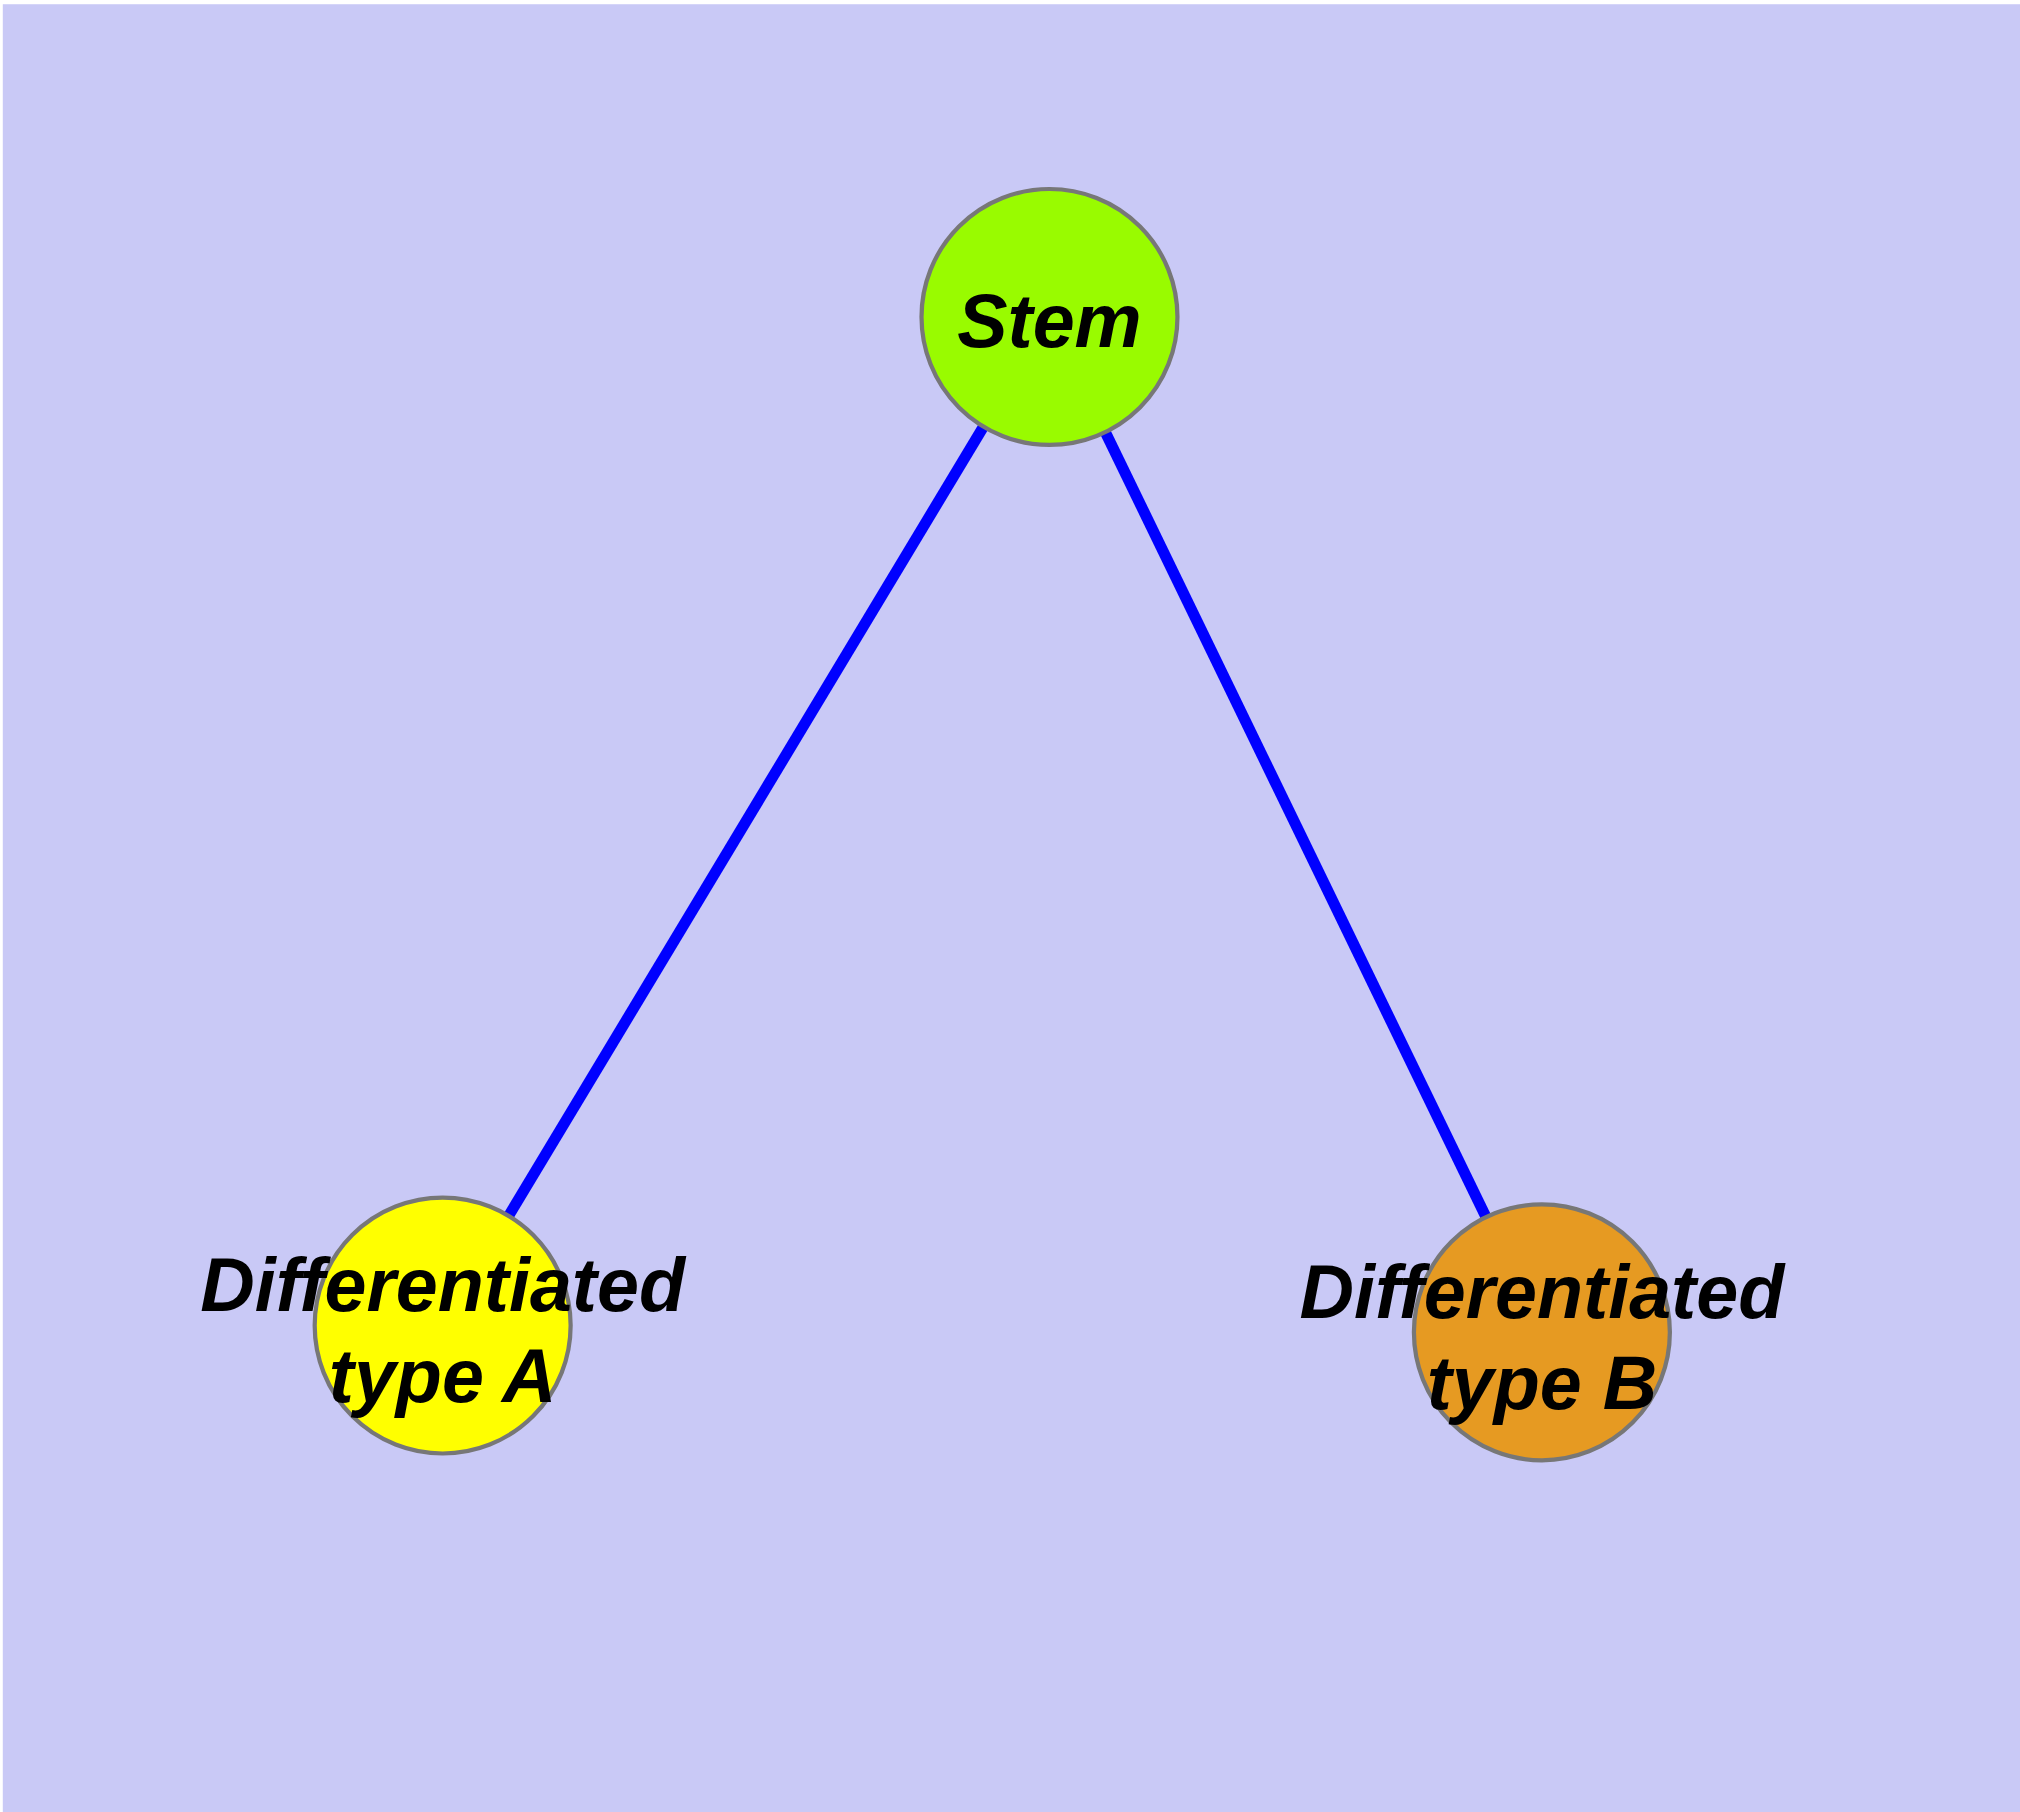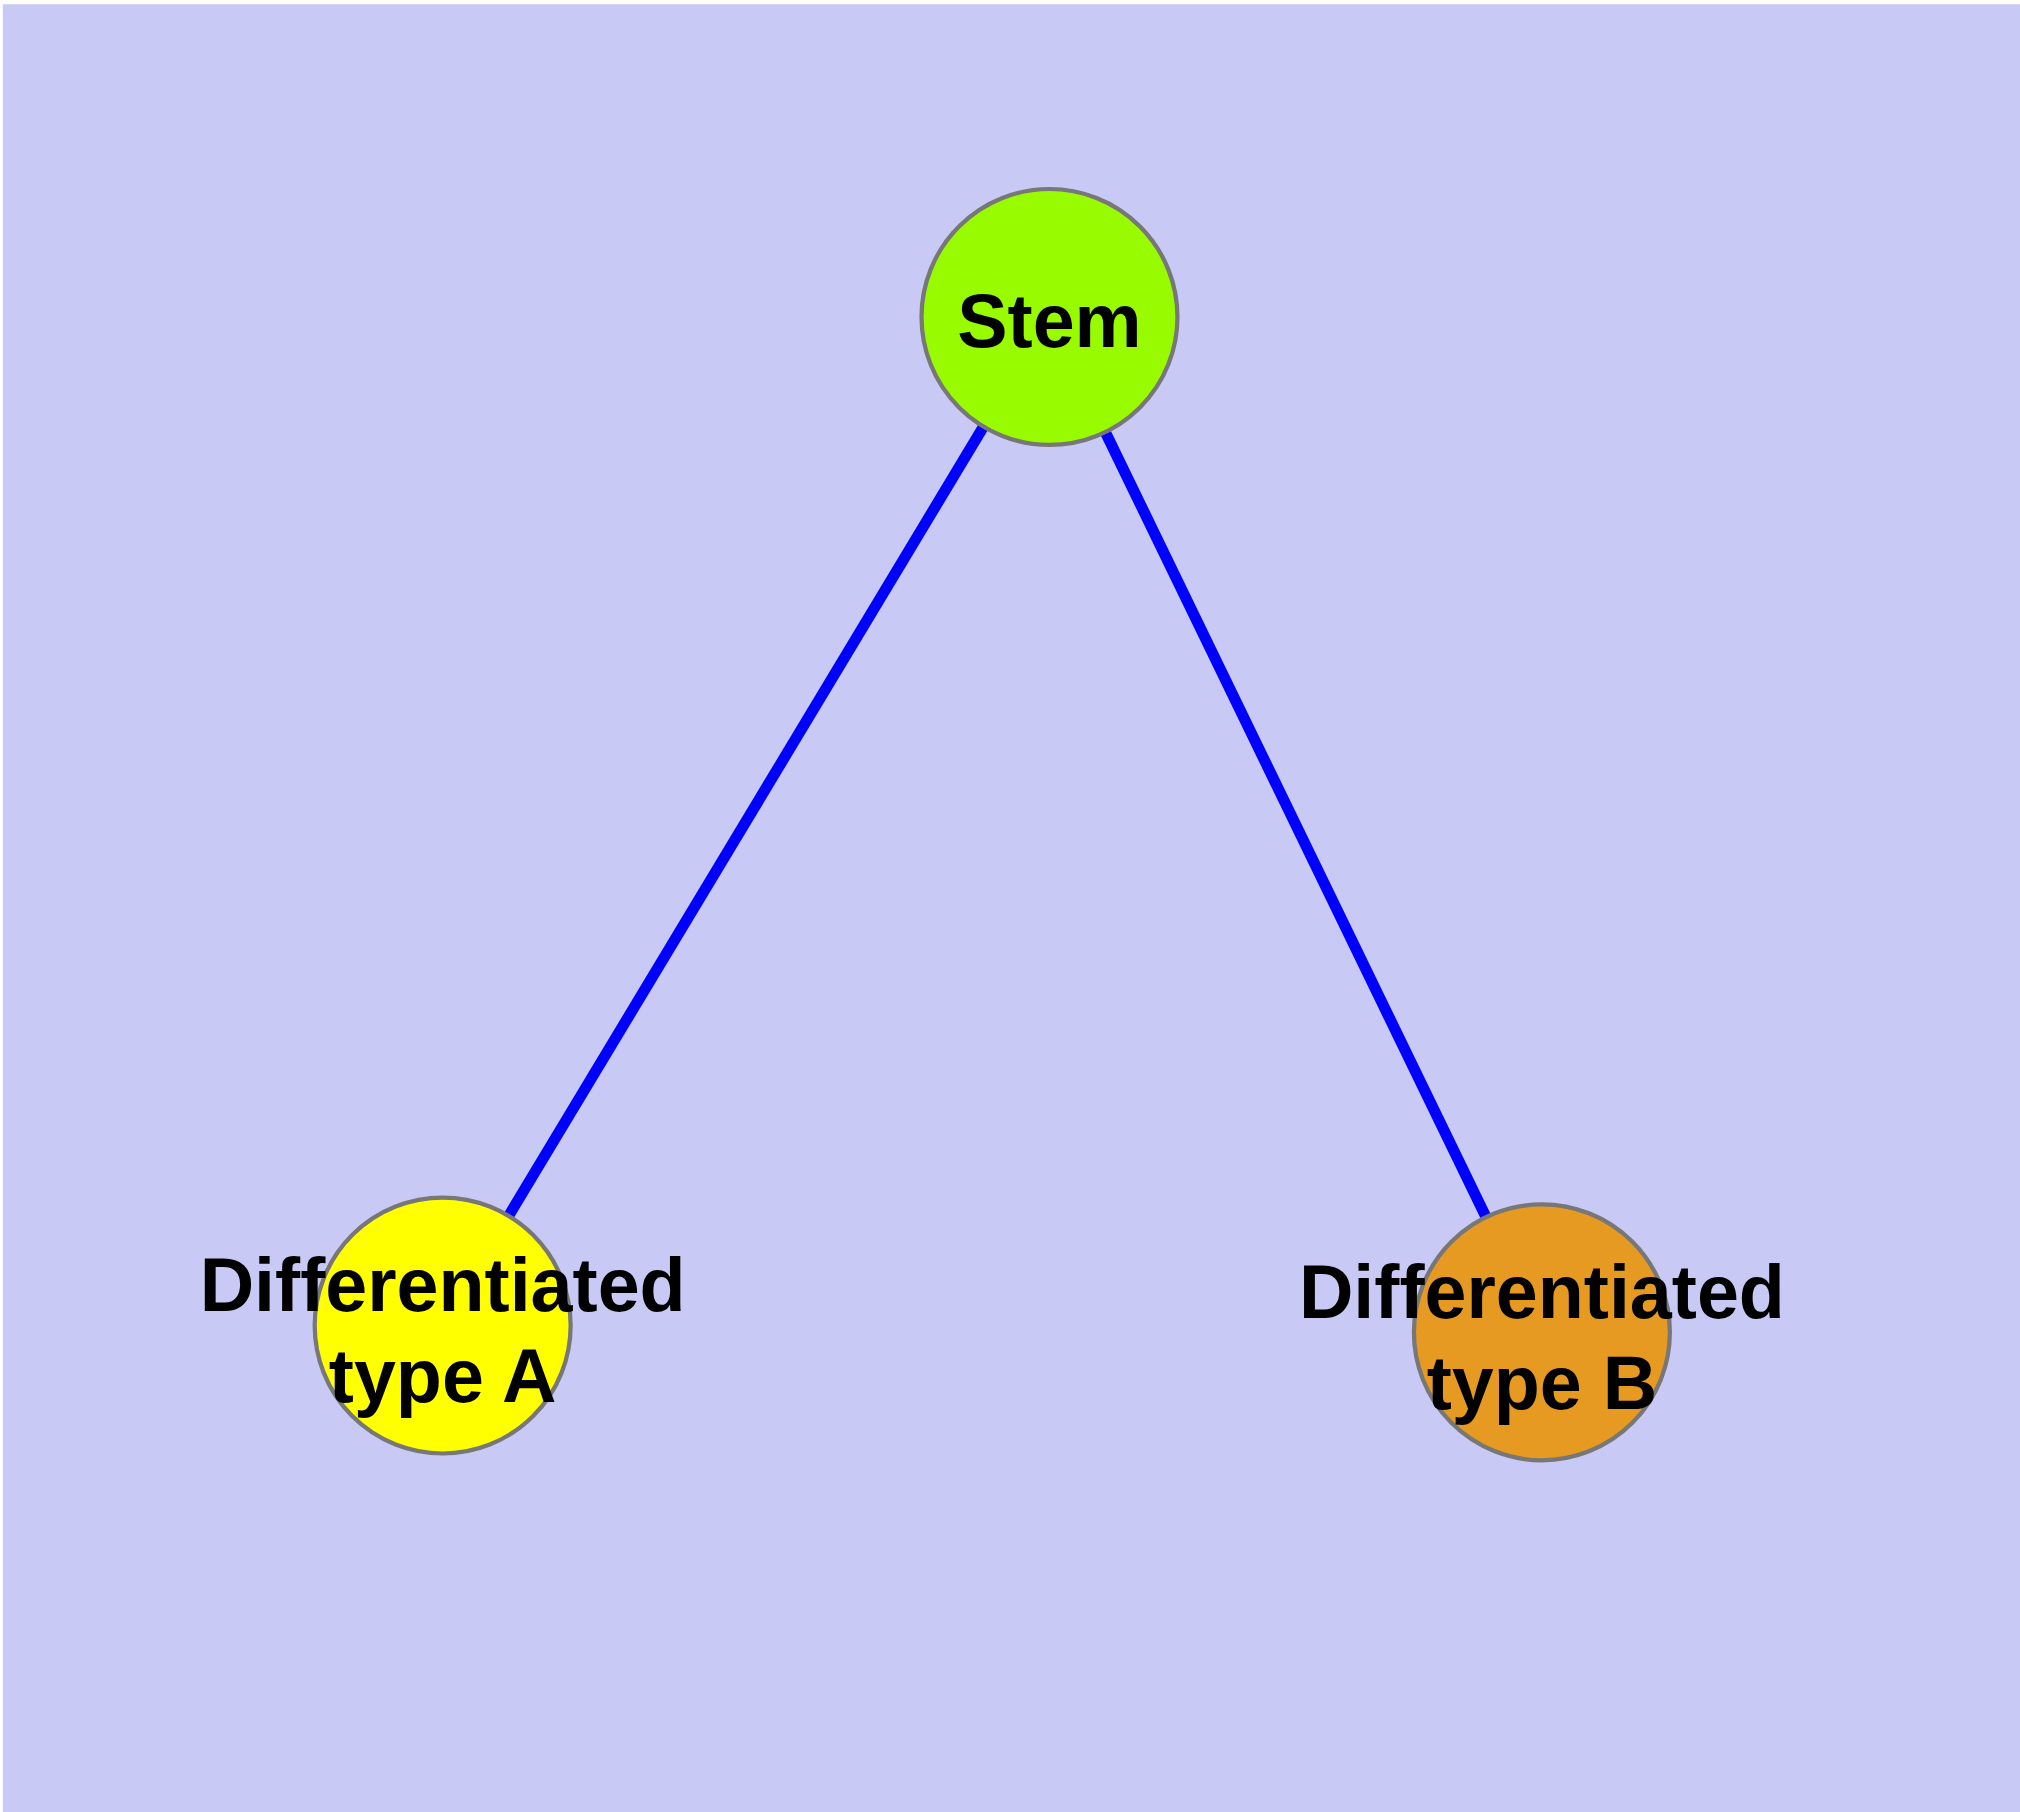--- a/index.html
+++ b/index.html
@@ -7,20 +7,21 @@
     padding: 0;
     background: #ffffff;
     width: 2021px;
     height: 1812px;
     overflow: hidden;
   }
   .canvas-wrap {
     position: relative;
     width: 2021px;
     height: 1468px;
+    font-style: italic;
   }
   svg.graph {
     position: absolute;
     left: 0;
     top: 0;
     display: block;
   }
   text.node-label {
     font-family: "Liberation Sans", sans-serif;
     font-weight: bold;

